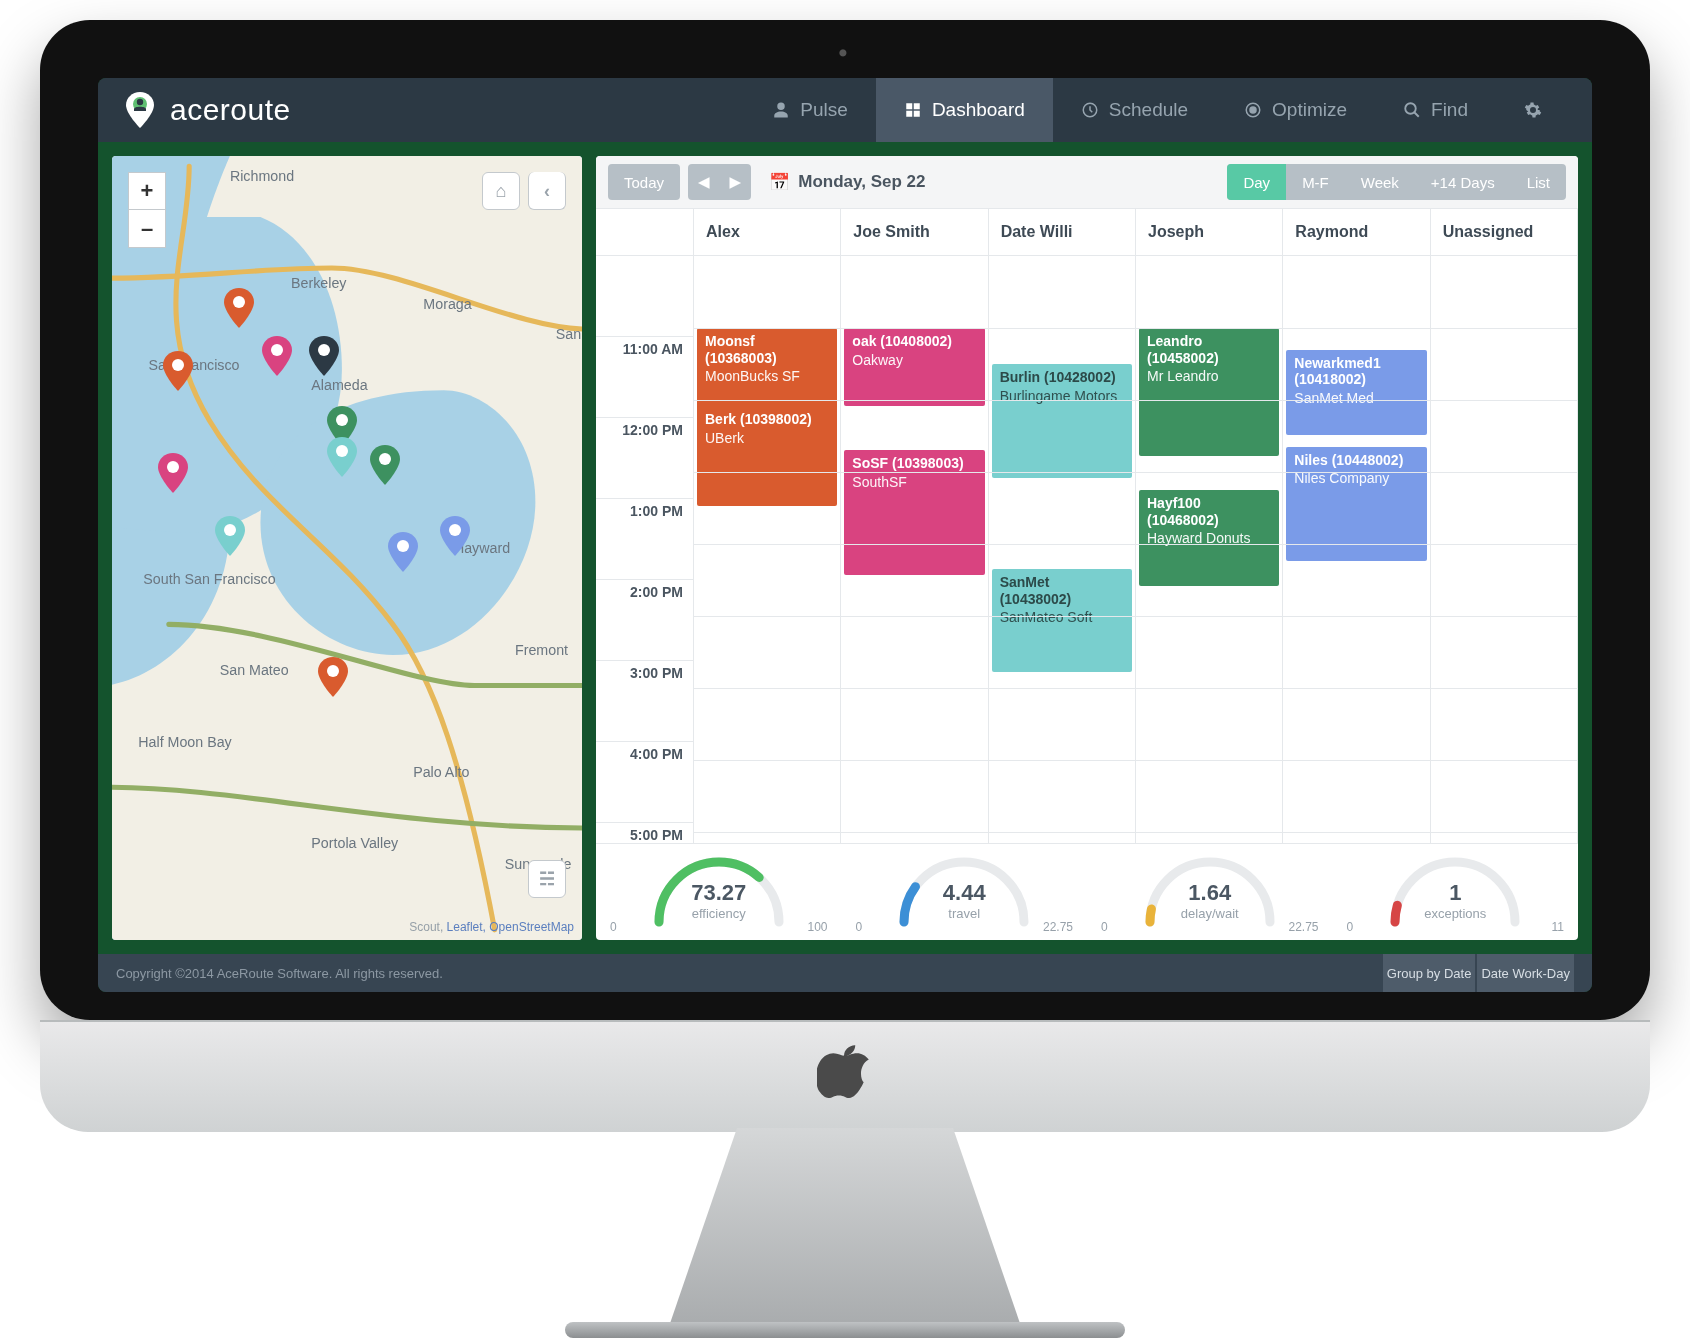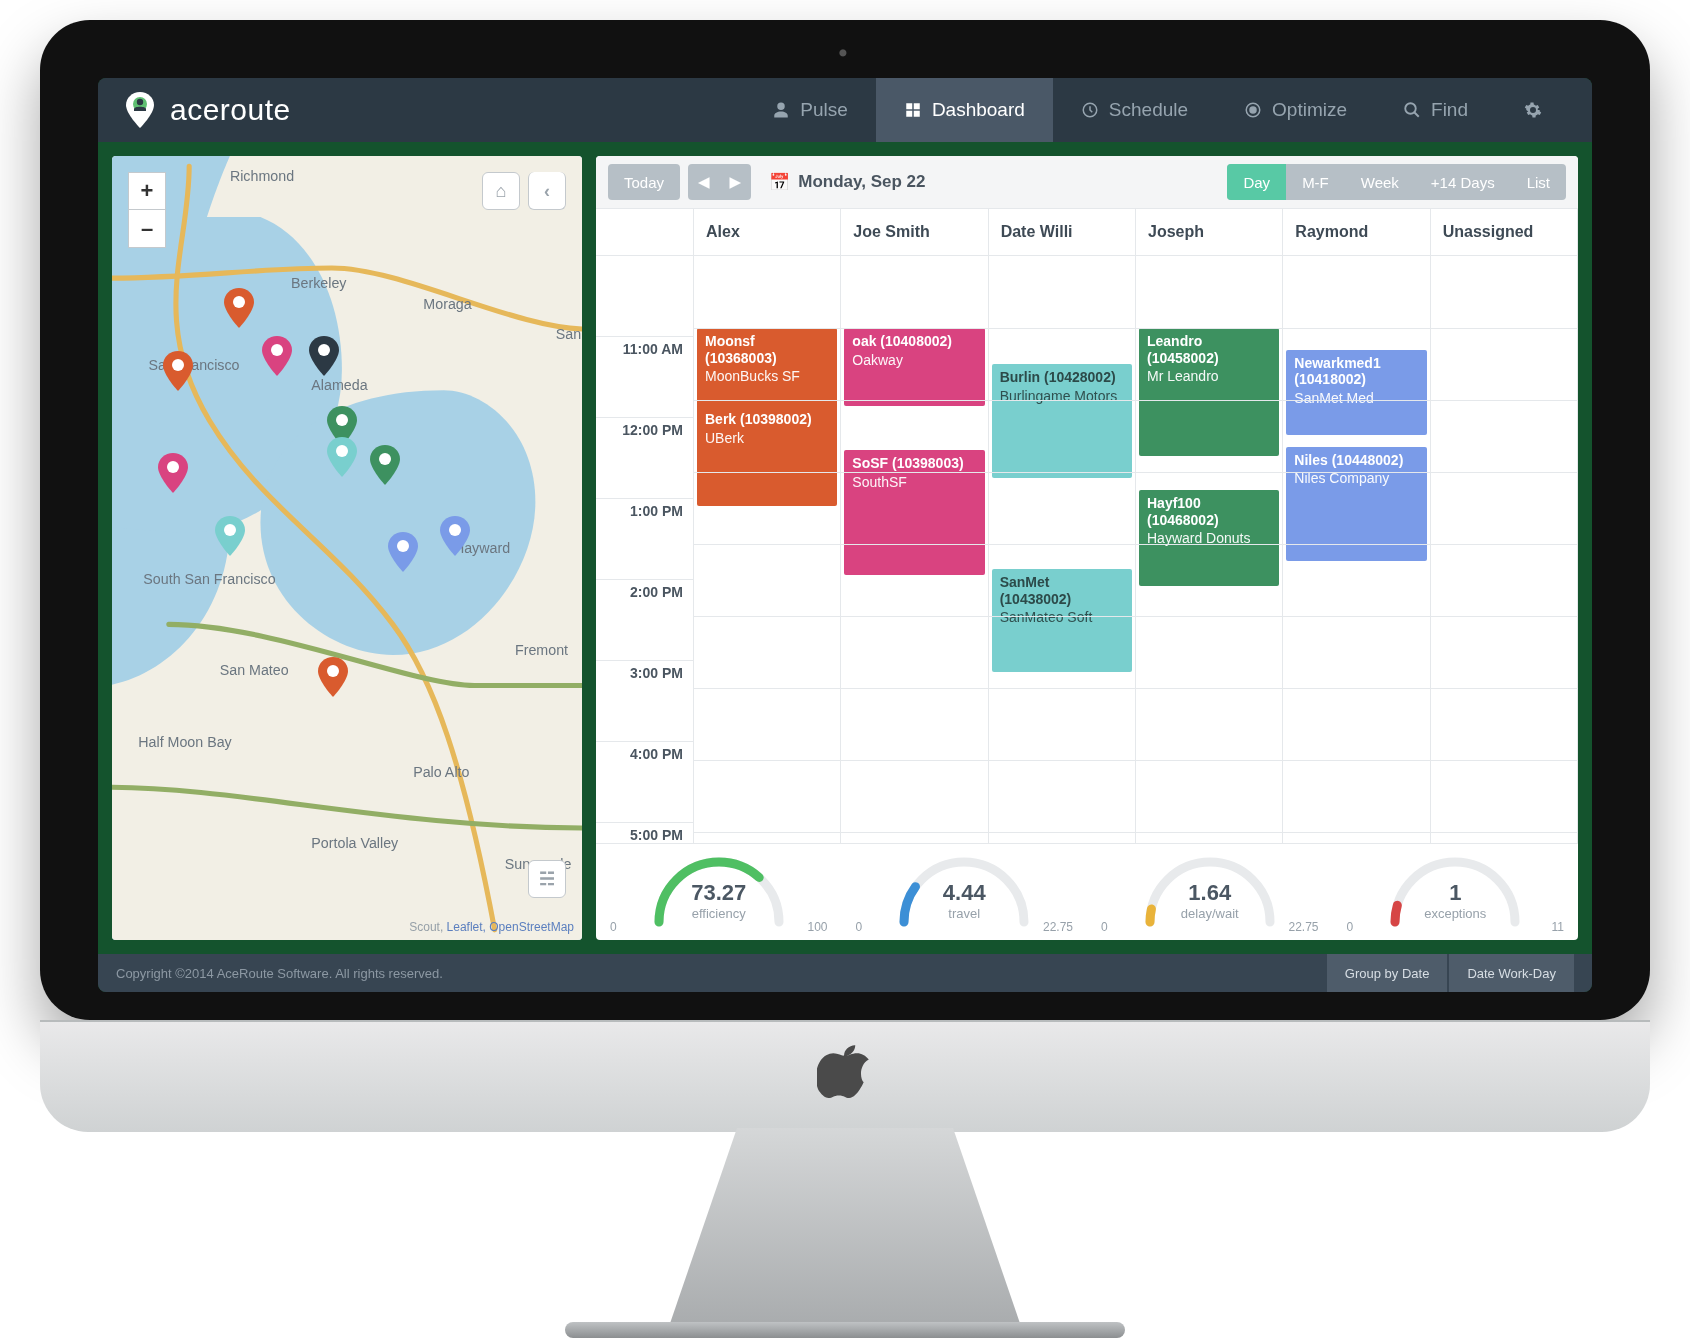--- a/index.html
+++ b/index.html
@@ -83,21 +83,21 @@
   .gauges{height:96px;display:grid;grid-template-columns:repeat(4,1fr);border-top:1px solid var(--bd);}
   .gauge{display:flex;flex-direction:column;align-items:center;justify-content:flex-end;position:relative;padding-bottom:6px;}
   .gauge svg{width:170px;height:90px;}
   .gauge .val{position:absolute;top:36px;font-size:22px;font-weight:700;color:#4b5763;}
   .gauge .lbl{position:absolute;top:62px;font-size:13px;color:#97a1aa;}
   .gauge .end{position:absolute;bottom:6px;font-size:12px;color:#97a1aa;}
   .gauge .end.l{left:14px;} .gauge .end.r{right:14px;}
 
   .footer{height:38px;background:var(--dark2);display:flex;align-items:center;padding:0 18px;color:#8c98a3;font-size:13px;gap:32px;}
   .footer .right{margin-left:auto;display:flex;}
-  .footer .right .fbtn{height:38px;padding:0 18px;display:flex;align-items:center;background:#4e5c6a;color:#d7dee4;margin-left:2px;cursor:pointer;}
+  .footer .right .fbtn{height:38px;padding:0 4px;display:flex;align-items:center;background:#4e5c6a;color:#d7dee4;margin-left:2px;cursor:pointer;}
 </style>
 </head>
 <body>
 <div id="stage">
 
   <div class="imac-screen">
     <div class="imac-cam"></div>
     <div class="imac-inner">
 
       <div class="app">

